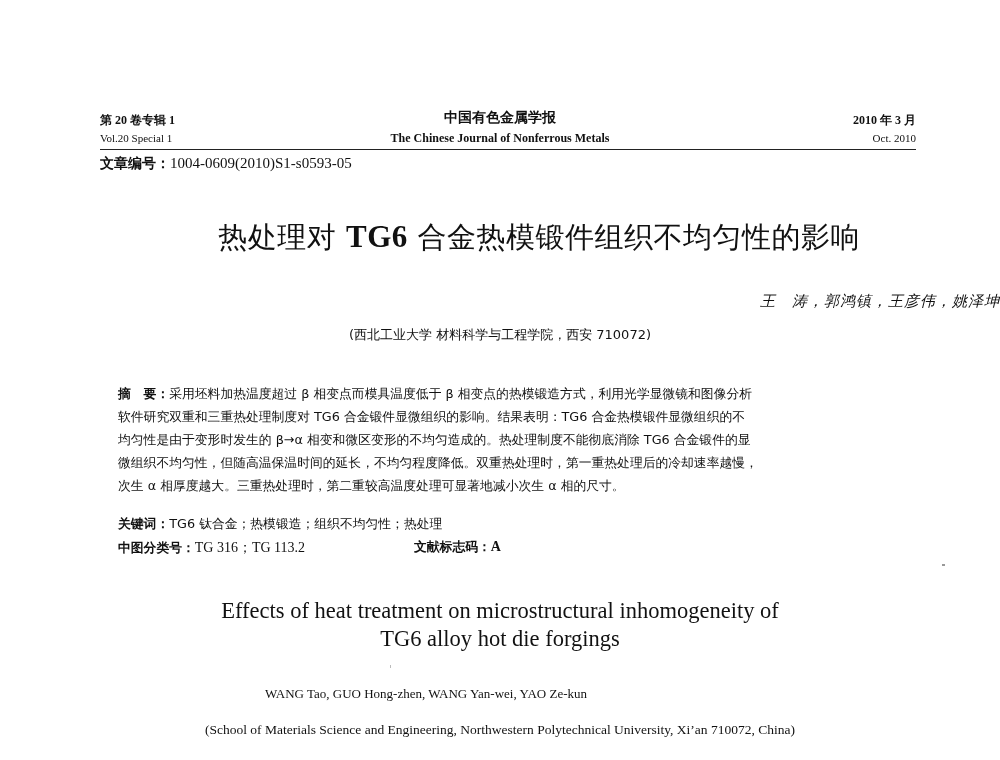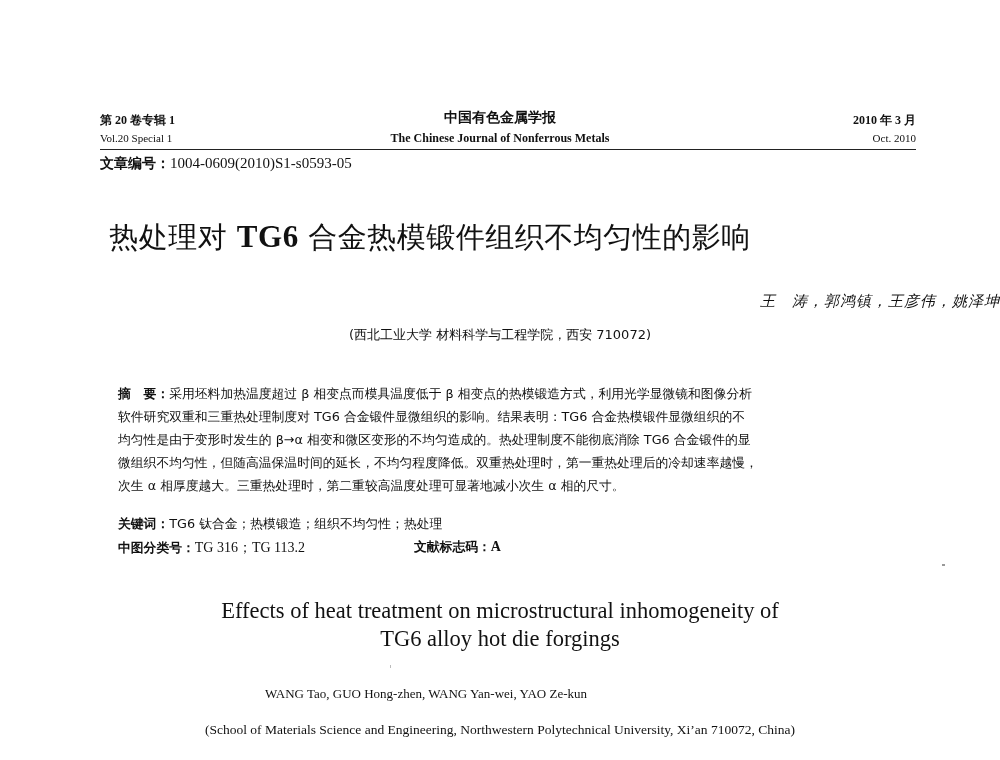--- a/index.html
+++ b/index.html
@@ -26,21 +26,21 @@
     .hdr-right-en { right: 84px; top: 132px; font-size: 11px; }
     .hdr-rule {
       left: 100px; top: 149px; width: 816px; height: 0;
       border-top: 1.5px solid #222222;
     }
 
     .article-no { left: 100px; top: 155px; font-size: 15px; }
     .article-no .lbl { font-weight: bold; font-family: "DejaVu Sans", sans-serif; font-size: 14px; }
 
     .title-cn {
-      left: 0; width: 860px; top: 218px; text-align: center;
+      left: 0; width: 860px; top: 218px; text-align: right;
       font-size: 29px; font-family: "DejaVu Sans", sans-serif; letter-spacing: 0.5px;
     }
     .title-cn .tg { font-family: "Liberation Serif", serif; font-weight: bold; font-size: 31px; }
 
     .authors-cn {
       left: 0; width: 1000px; top: 292px; text-align: right;
       font-size: 15px; font-family: "DejaVu Serif", serif; font-style: italic; letter-spacing: 1px;
     }
     .affil-cn {
       left: 0; width: 1000px; top: 326px; text-align: center;

